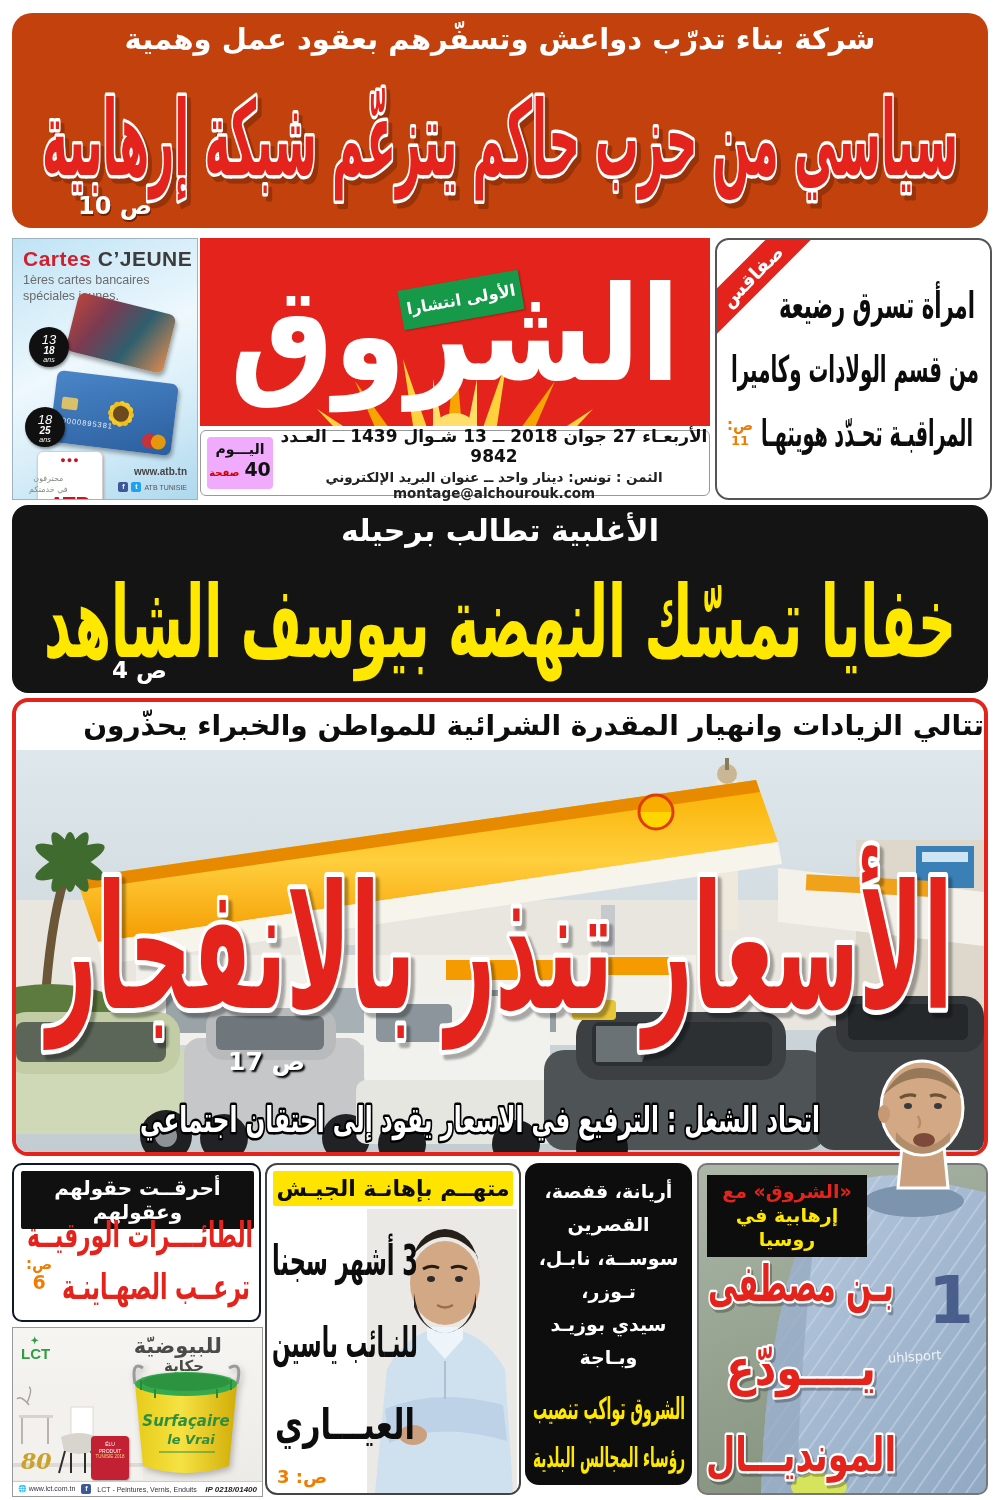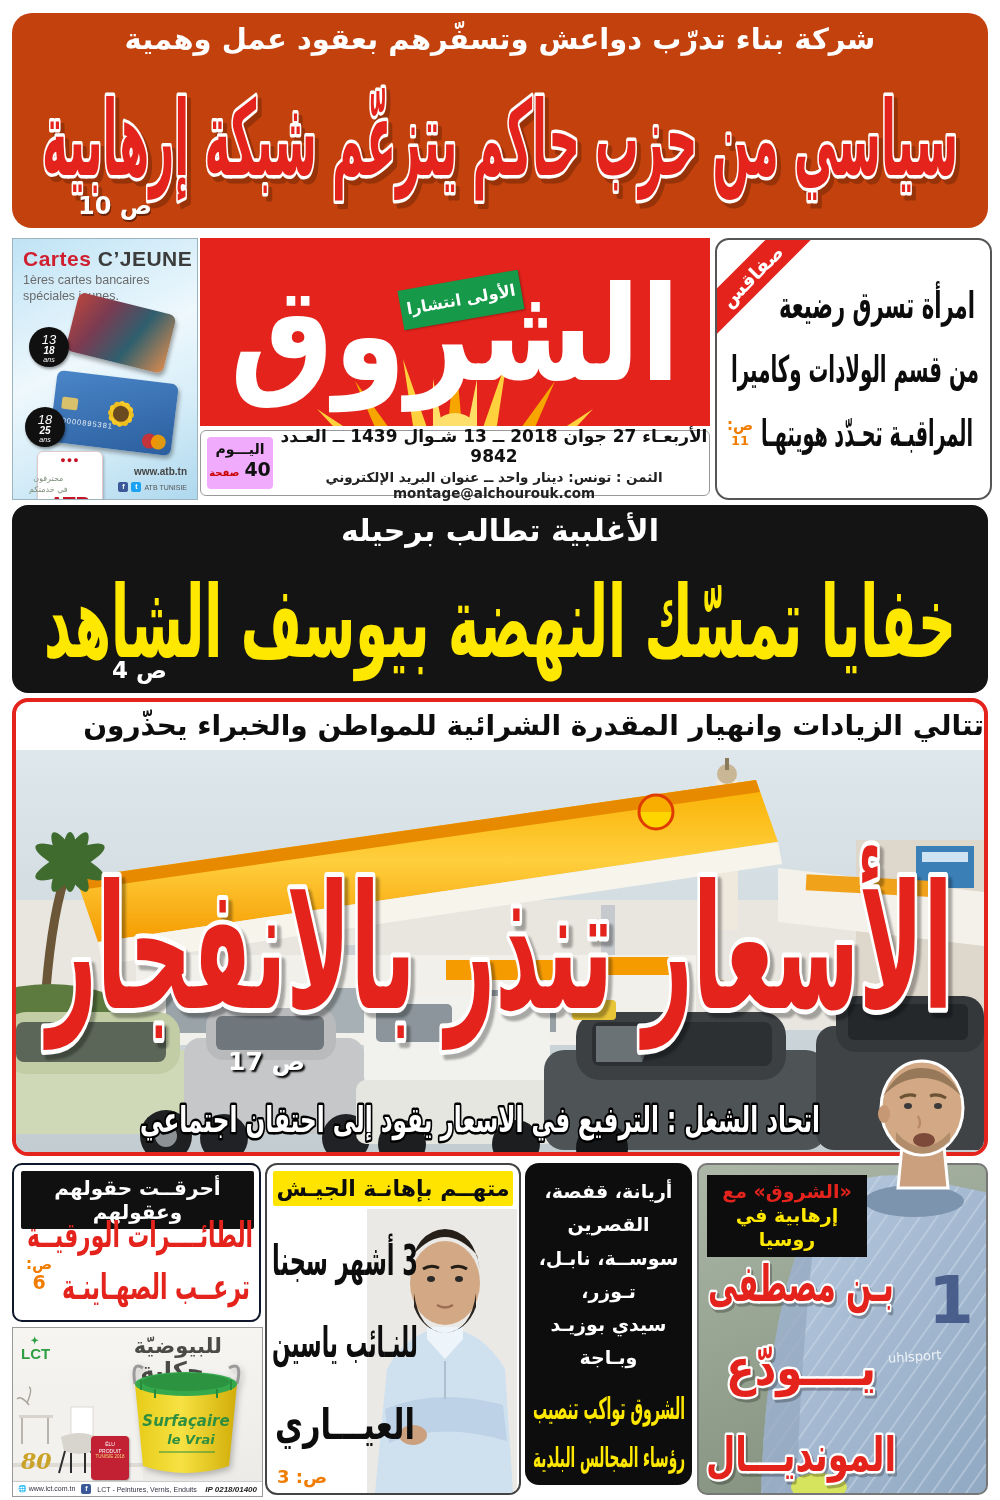--- a/index.html
+++ b/index.html
@@ -99,21 +99,21 @@
   .kites-banner{left:7px;top:6px;width:233px;background:#101010;color:#fff;font-weight:900;font-size:20px;
                 text-align:center;padding:5px 0;border-radius:2px;}
   .kites-svg{left:6px;top:44px;width:237px;height:104px;}
   .kites-page{left:12px;top:92px;color:#f07c00;font-weight:900;text-align:center;line-height:1.05;}
   .kites-page .pl{font-size:15px;}.kites-page .pn{font-size:19px;}
 
   .lct-ad{left:12px;top:1327px;width:249px;height:168px;border:1px solid #999;background:linear-gradient(#f6f5f2,#eceae6);overflow:hidden;}
   .lct-logo{left:8px;top:8px;color:#2f9e41;font-weight:900;font-size:15px;line-height:1;text-align:center;}
   .lct-logo .fig{font-size:10px;letter-spacing:2px;}
   .lct-title{right:40px;top:6px;text-align:right;color:#4a4a48;font-weight:700;line-height:1.15;}
-  .lct-title .t1{font-size:21px;} .lct-title .t2{font-size:24px;margin-right:18px;}
+  .lct-title .t1{font-size:21px;} .lct-title .t2{font-size:15px;margin-right:18px;}
   .lct-since{right:150px;top:62px;font-size:9px;color:#777;}
   .room{left:0;bottom:16px;width:130px;height:95px;}
   .bucket-svg{left:112px;top:30px;width:122px;height:122px;filter:drop-shadow(2px 3px 3px rgba(0,0,0,.25));}
   .stamp{left:78px;top:108px;width:38px;height:44px;background:#c22033;border-radius:4px;color:#fff;text-align:center;
          font-size:5px;line-height:1.3;padding-top:5px;box-sizing:border-box;box-shadow:1px 1px 2px rgba(0,0,0,.3);}
   .stamp .gold{color:#f5d87a;font-size:4.5px;}
   .anniv{left:8px;bottom:22px;font-size:22px;font-weight:900;font-style:italic;color:#c9a227;font-family:"DejaVu Serif",serif;}
   .lct-footer{left:0;bottom:0;width:100%;height:15px;background:#fff;border-top:1px solid #ccc;font-size:7px;color:#334;
               display:flex;align-items:center;gap:6px;padding:0 5px;box-sizing:border-box;}
   .lct-footer .right{margin-left:auto;font-weight:900;font-style:italic;font-size:8px;color:#222;}

